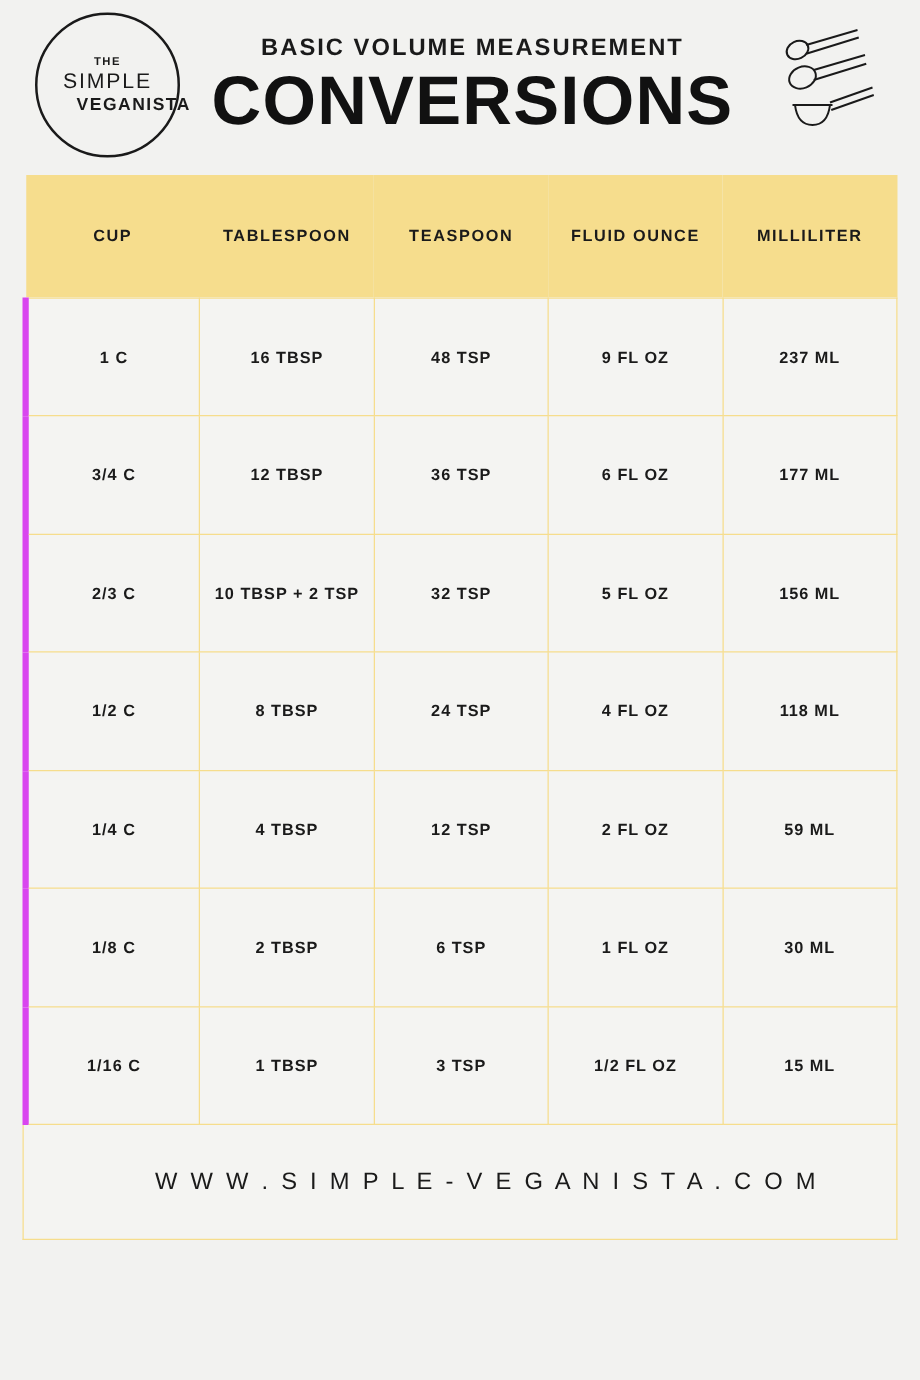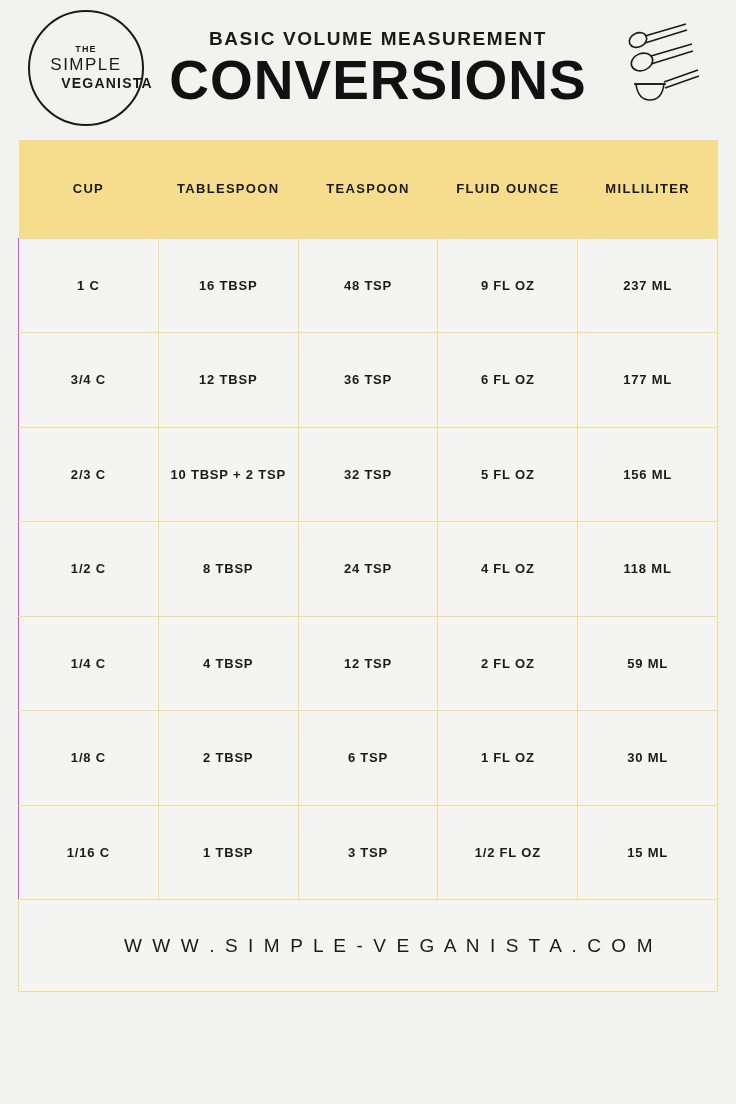--- a/index.html
+++ b/index.html
@@ -119,21 +119,21 @@
     height: 94.5px;
     background: #f4f4f2;
     border: 1px solid #f6dd8d;
     font-size: 13px;
     font-weight: bold;
     letter-spacing: 0.8px;
     color: #1a1a1a;
     text-align: center;
     vertical-align: middle;
   }
-  tbody tr td:first-child { border-left: 1px solid #d946ef; }
+  tbody tr td:first-child { border-left: 5px solid #d946ef; }
   tbody tr td:last-child { border-right: 1px solid #f6dd8d; }
 
   .footer-bar {
     border: 1px solid #f6dd8d;
     border-top: none;
     background: #f4f4f2;
     height: 92px;
     display: flex;
     align-items: center;
     justify-content: center;

